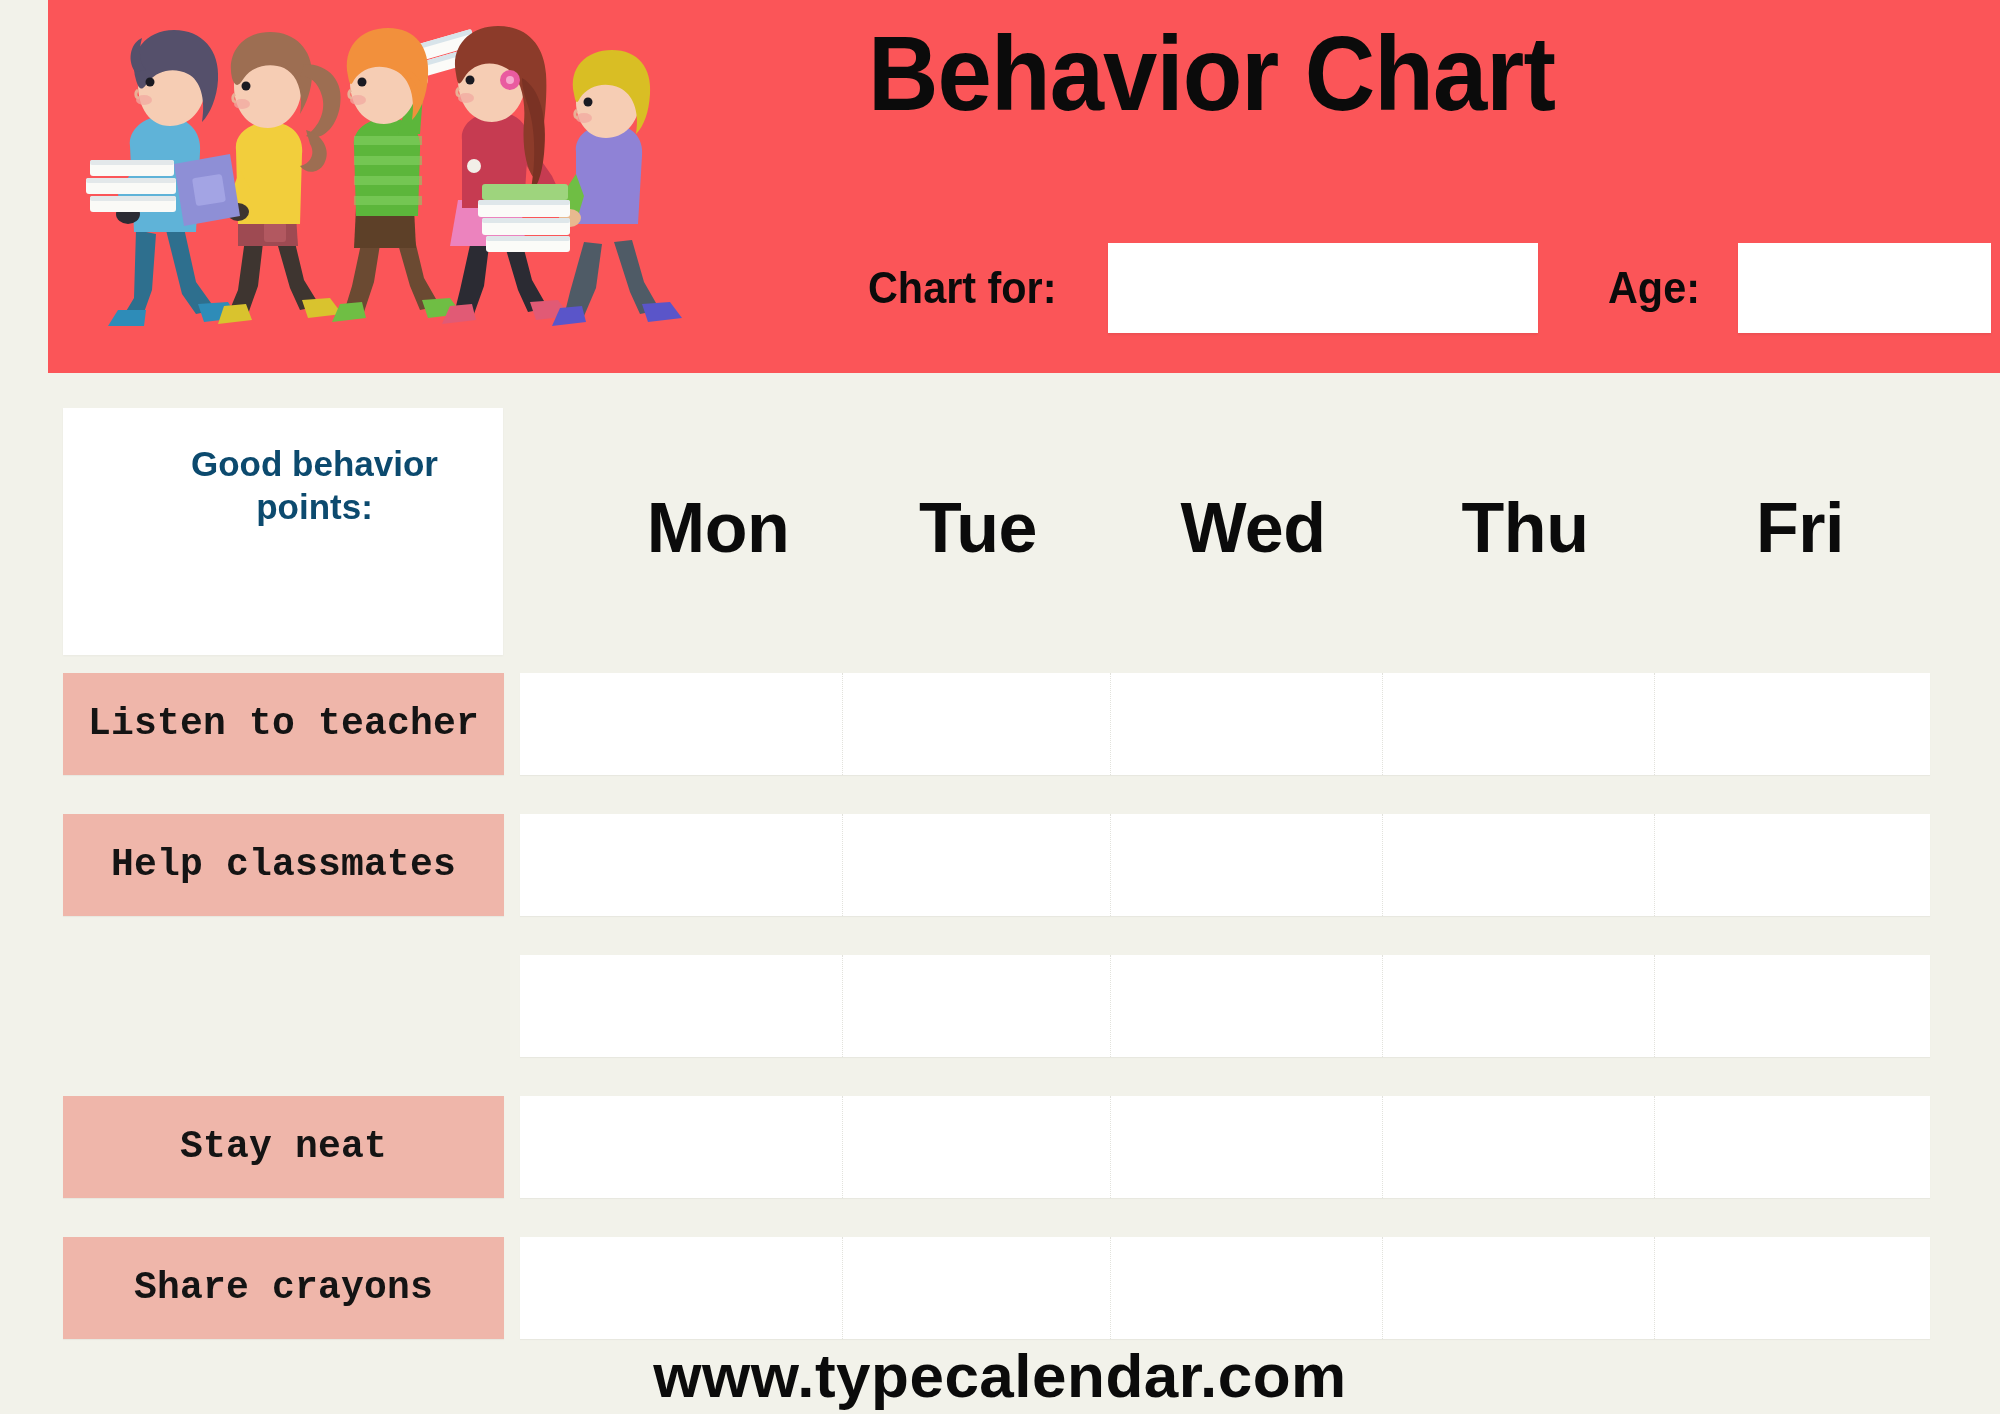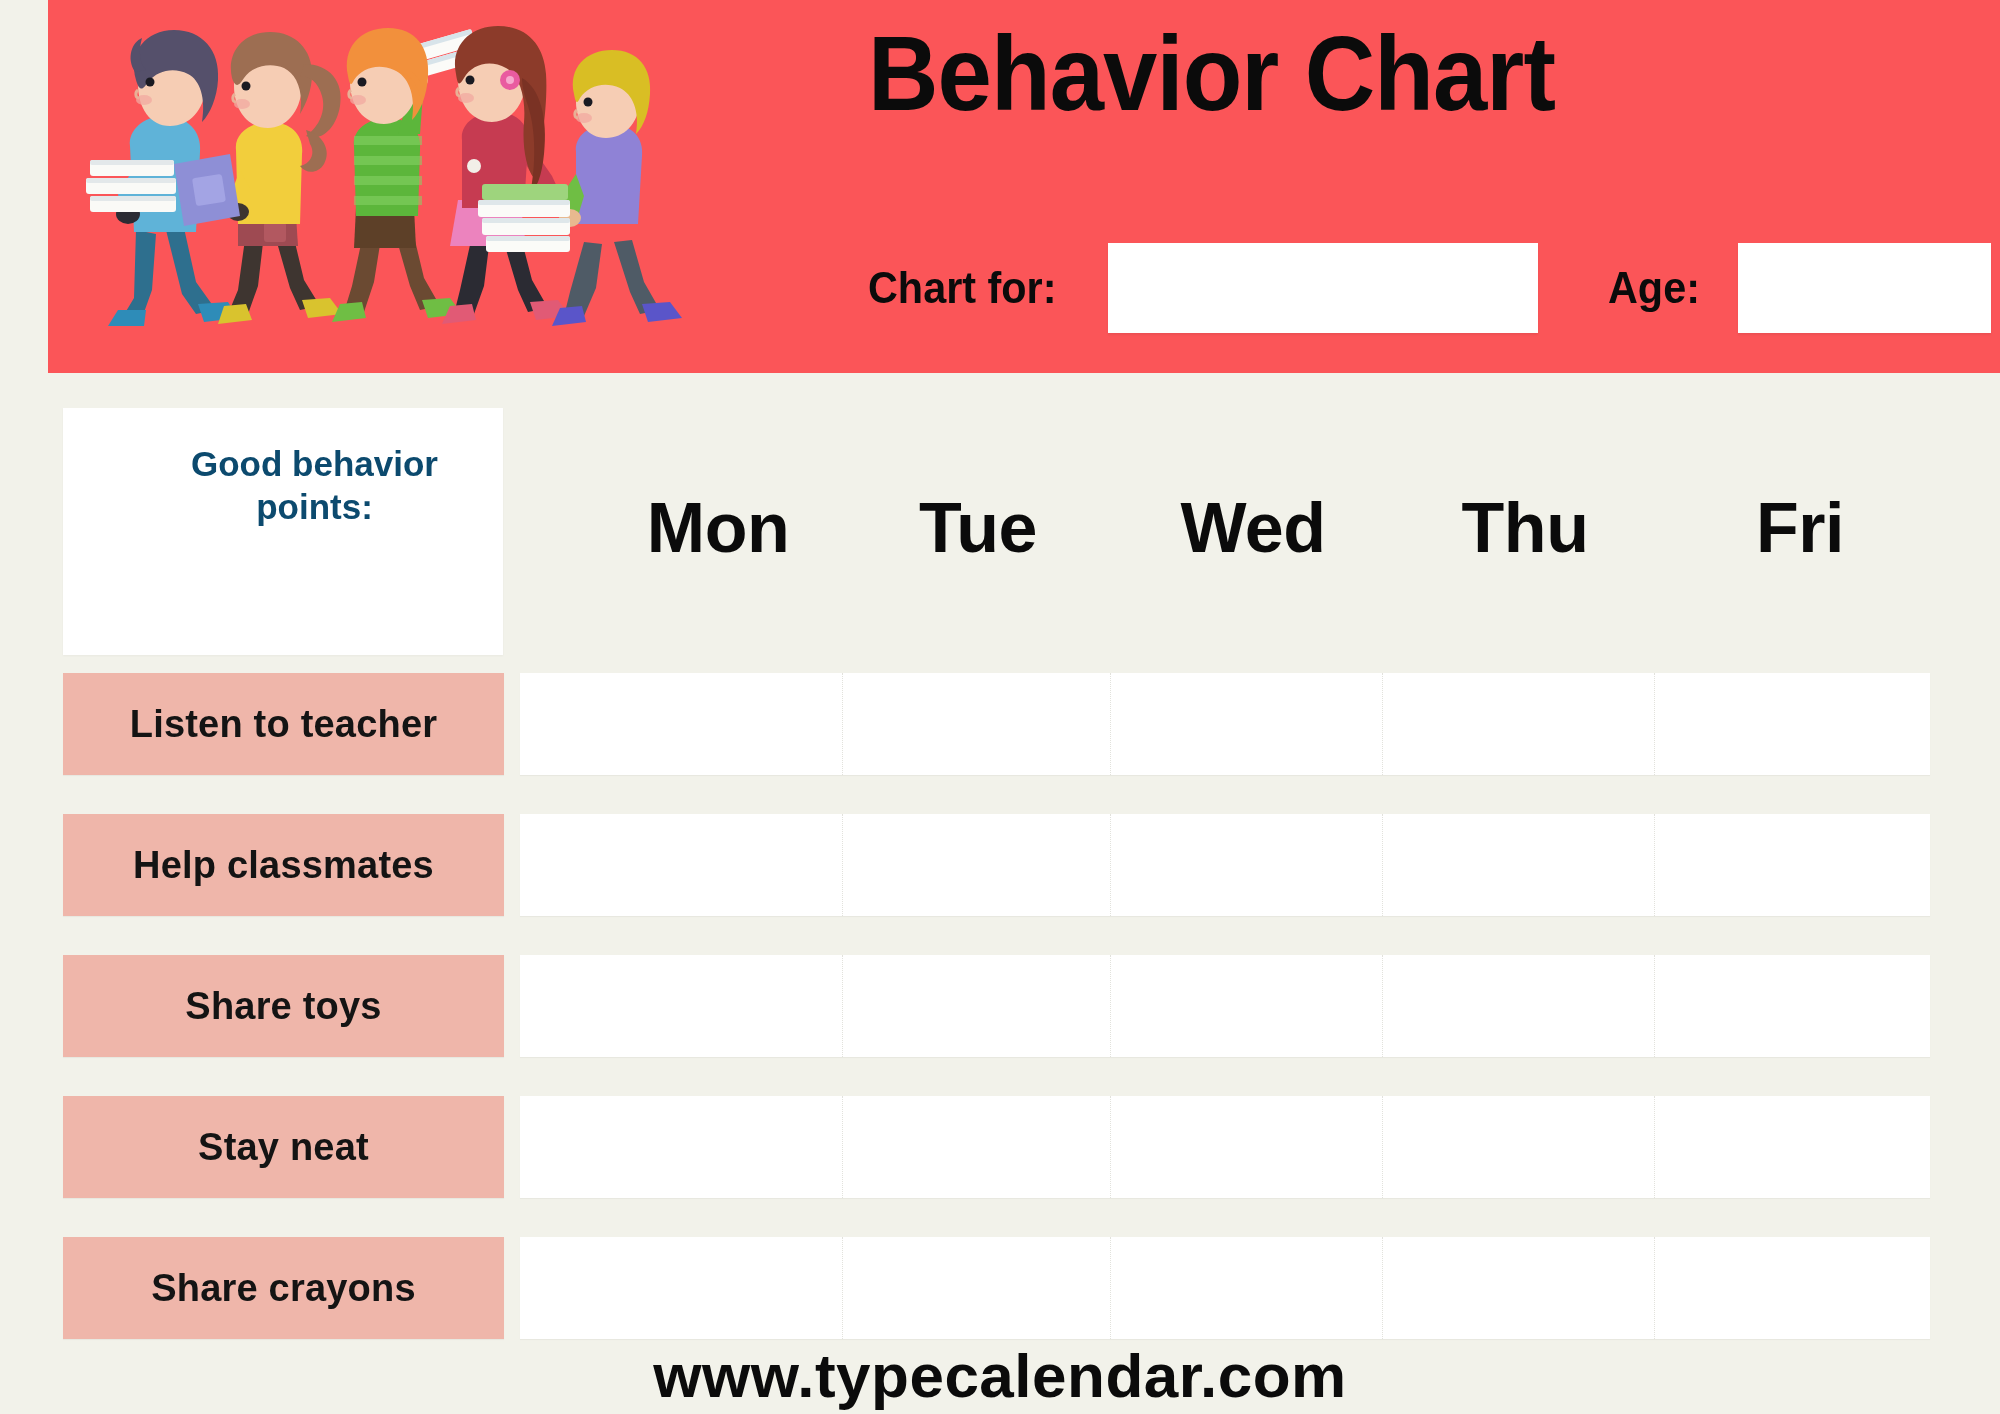--- a/index.html
+++ b/index.html
@@ -174,21 +174,21 @@
     position: absolute;
     left: 0;
     top: 0;
     width: 441px;
     height: 102px;
     line-height: 102px;
     text-align: center;
     font-size: 38px;
     font-weight: bold;
     color: #141414;
-    font-family: Liberation Sans, sans-serif;
+    font-family: Liberation Mono, monospace;
     letter-spacing: 0.2px;
     border-radius: 13px;
   }
   .brow-cells {
     position: absolute;
     left: 520px;
     top: 0;
     width: 1410px;
     height: 102px;
     background: #FFFFFF;
@@ -440,23 +440,20 @@
         <div class="brow-cells">
           <div class="cell" style="left:0px;width:322px;"></div>
           <div class="cell" style="left:322px;width:268px;"></div>
           <div class="cell" style="left:590px;width:272px;"></div>
           <div class="cell" style="left:862px;width:272px;"></div>
           <div class="cell" style="left:1134px;width:276px;"></div>
         </div>
       </div>
 
       <div class="brow" style="top:282px;">
-        <div class="brow-label">
-          <div class="brow-label-text">Share toys</div>
-        </div>
         <div class="brow-cells">
           <div class="cell" style="left:0px;width:322px;"></div>
           <div class="cell" style="left:322px;width:268px;"></div>
           <div class="cell" style="left:590px;width:272px;"></div>
           <div class="cell" style="left:862px;width:272px;"></div>
           <div class="cell" style="left:1134px;width:276px;"></div>
         </div>
       </div>
 
       <div class="brow" style="top:423px;">

